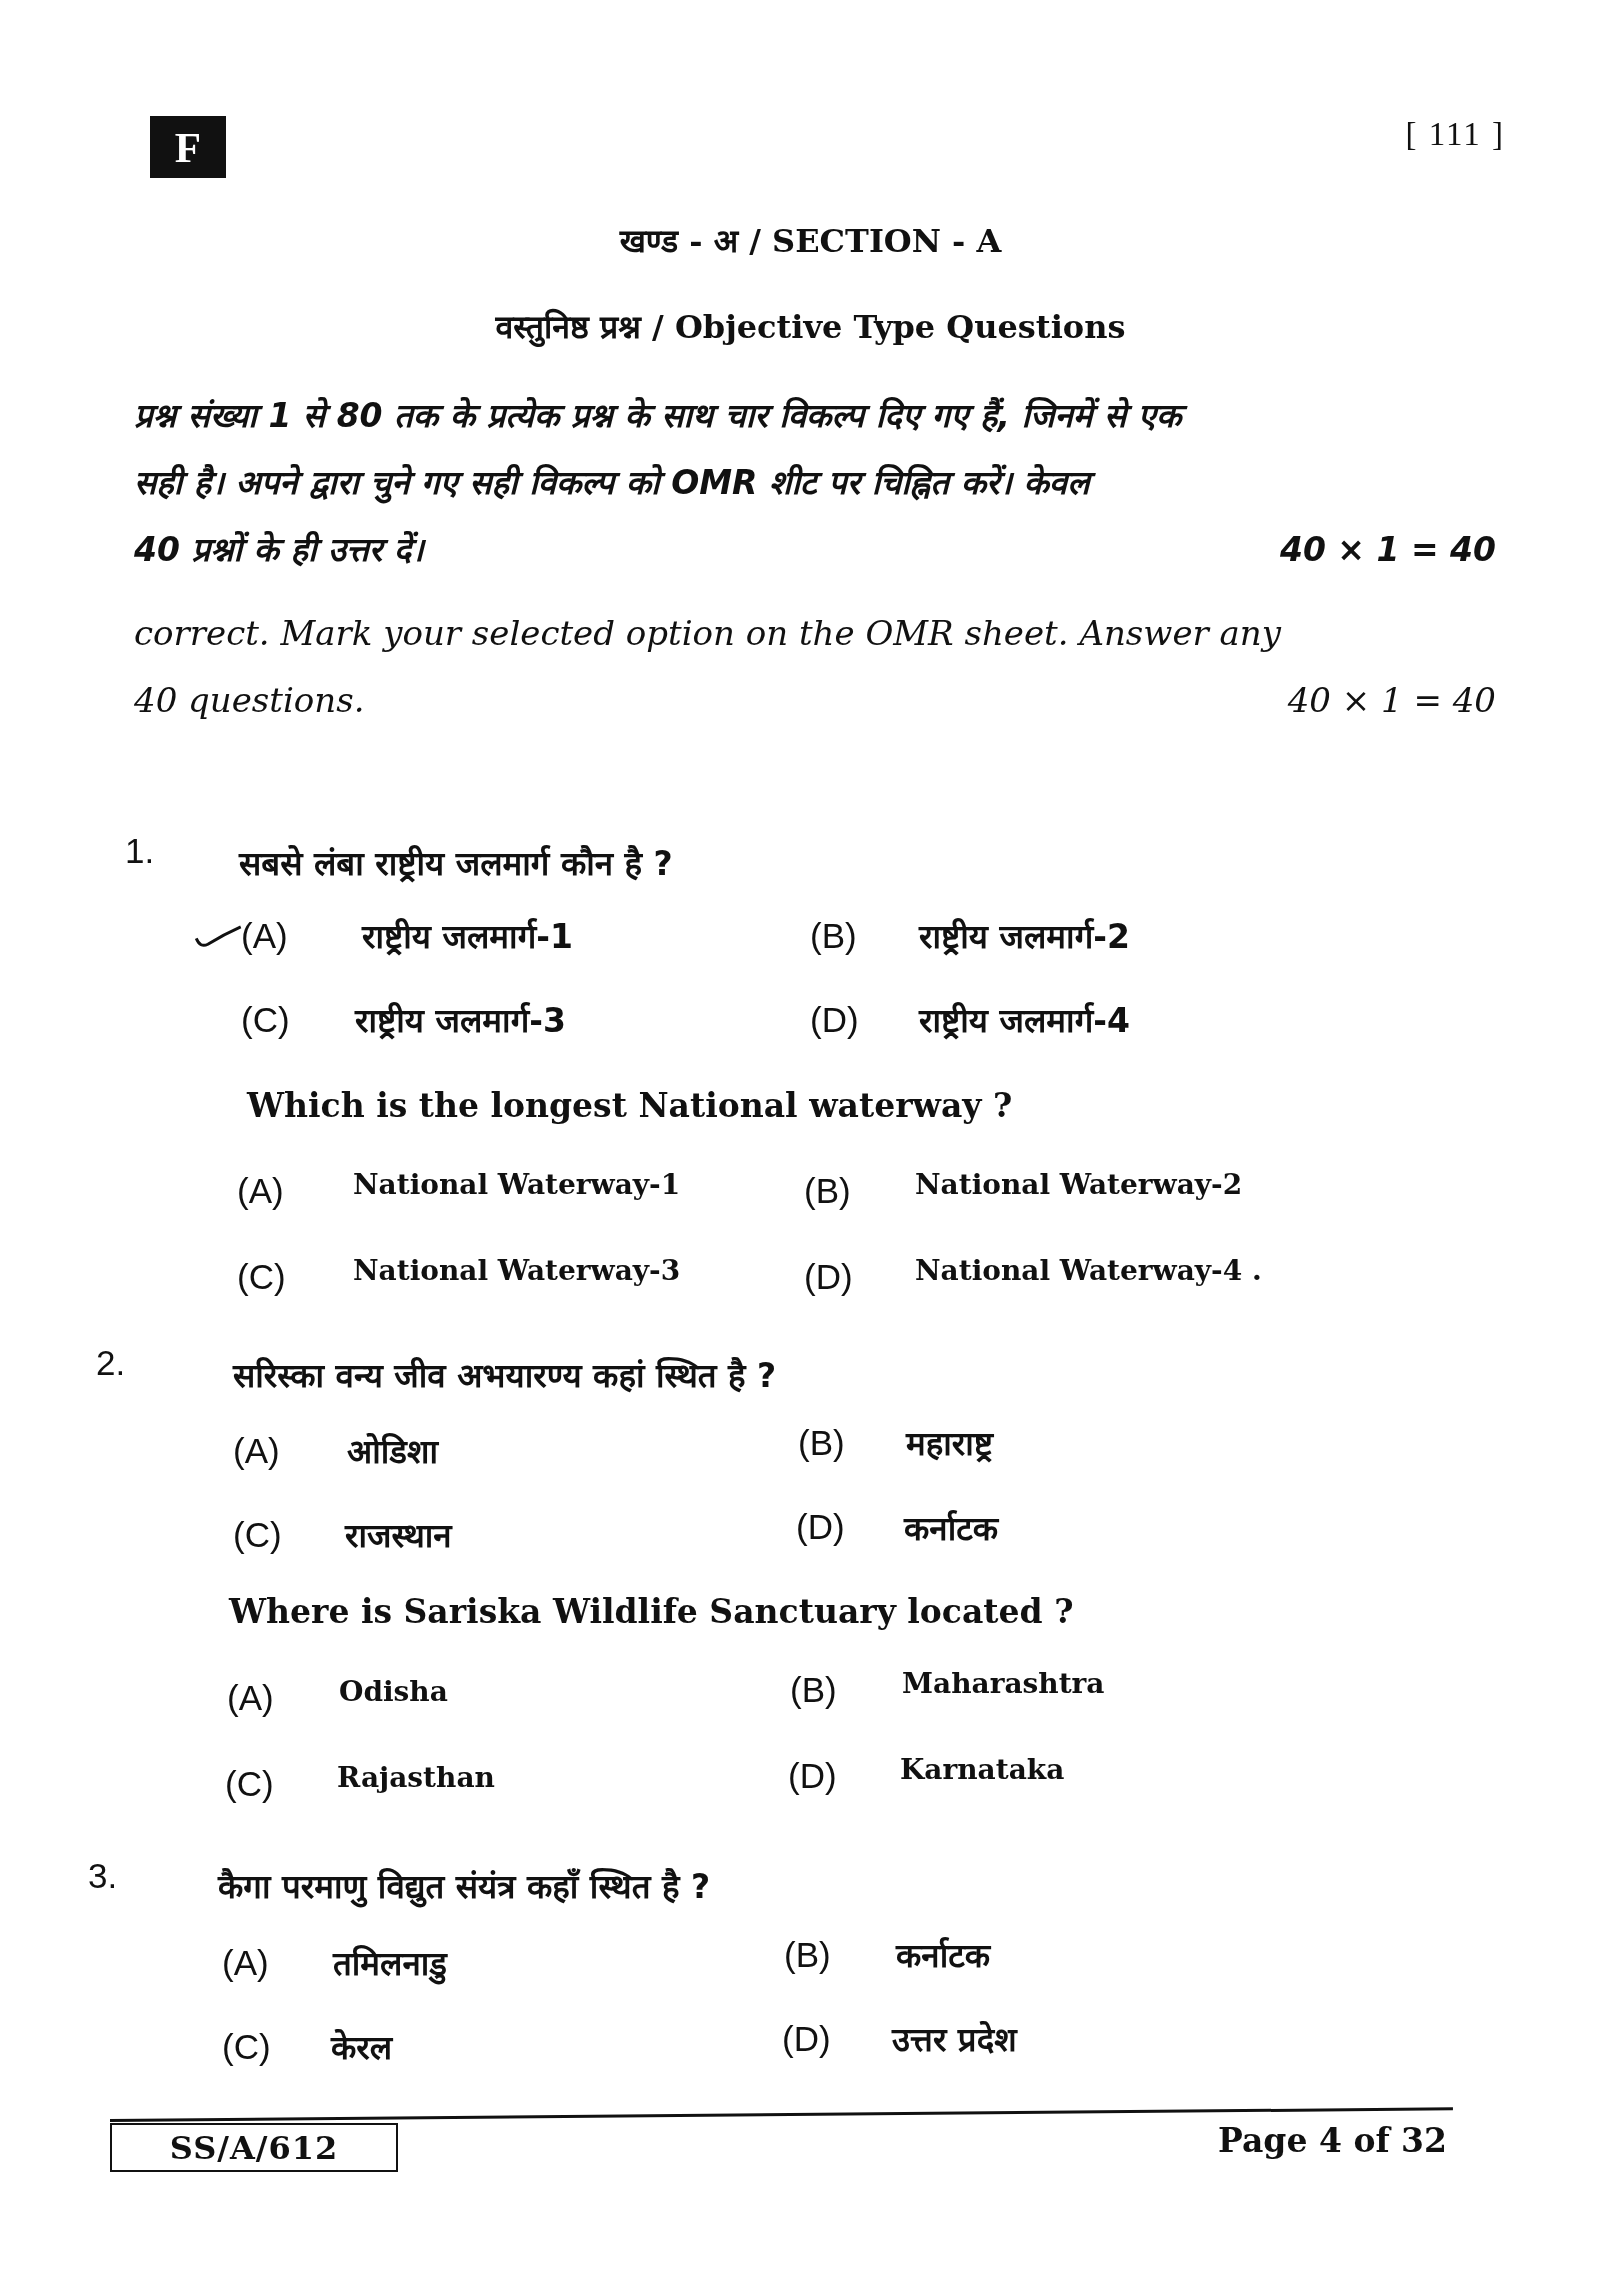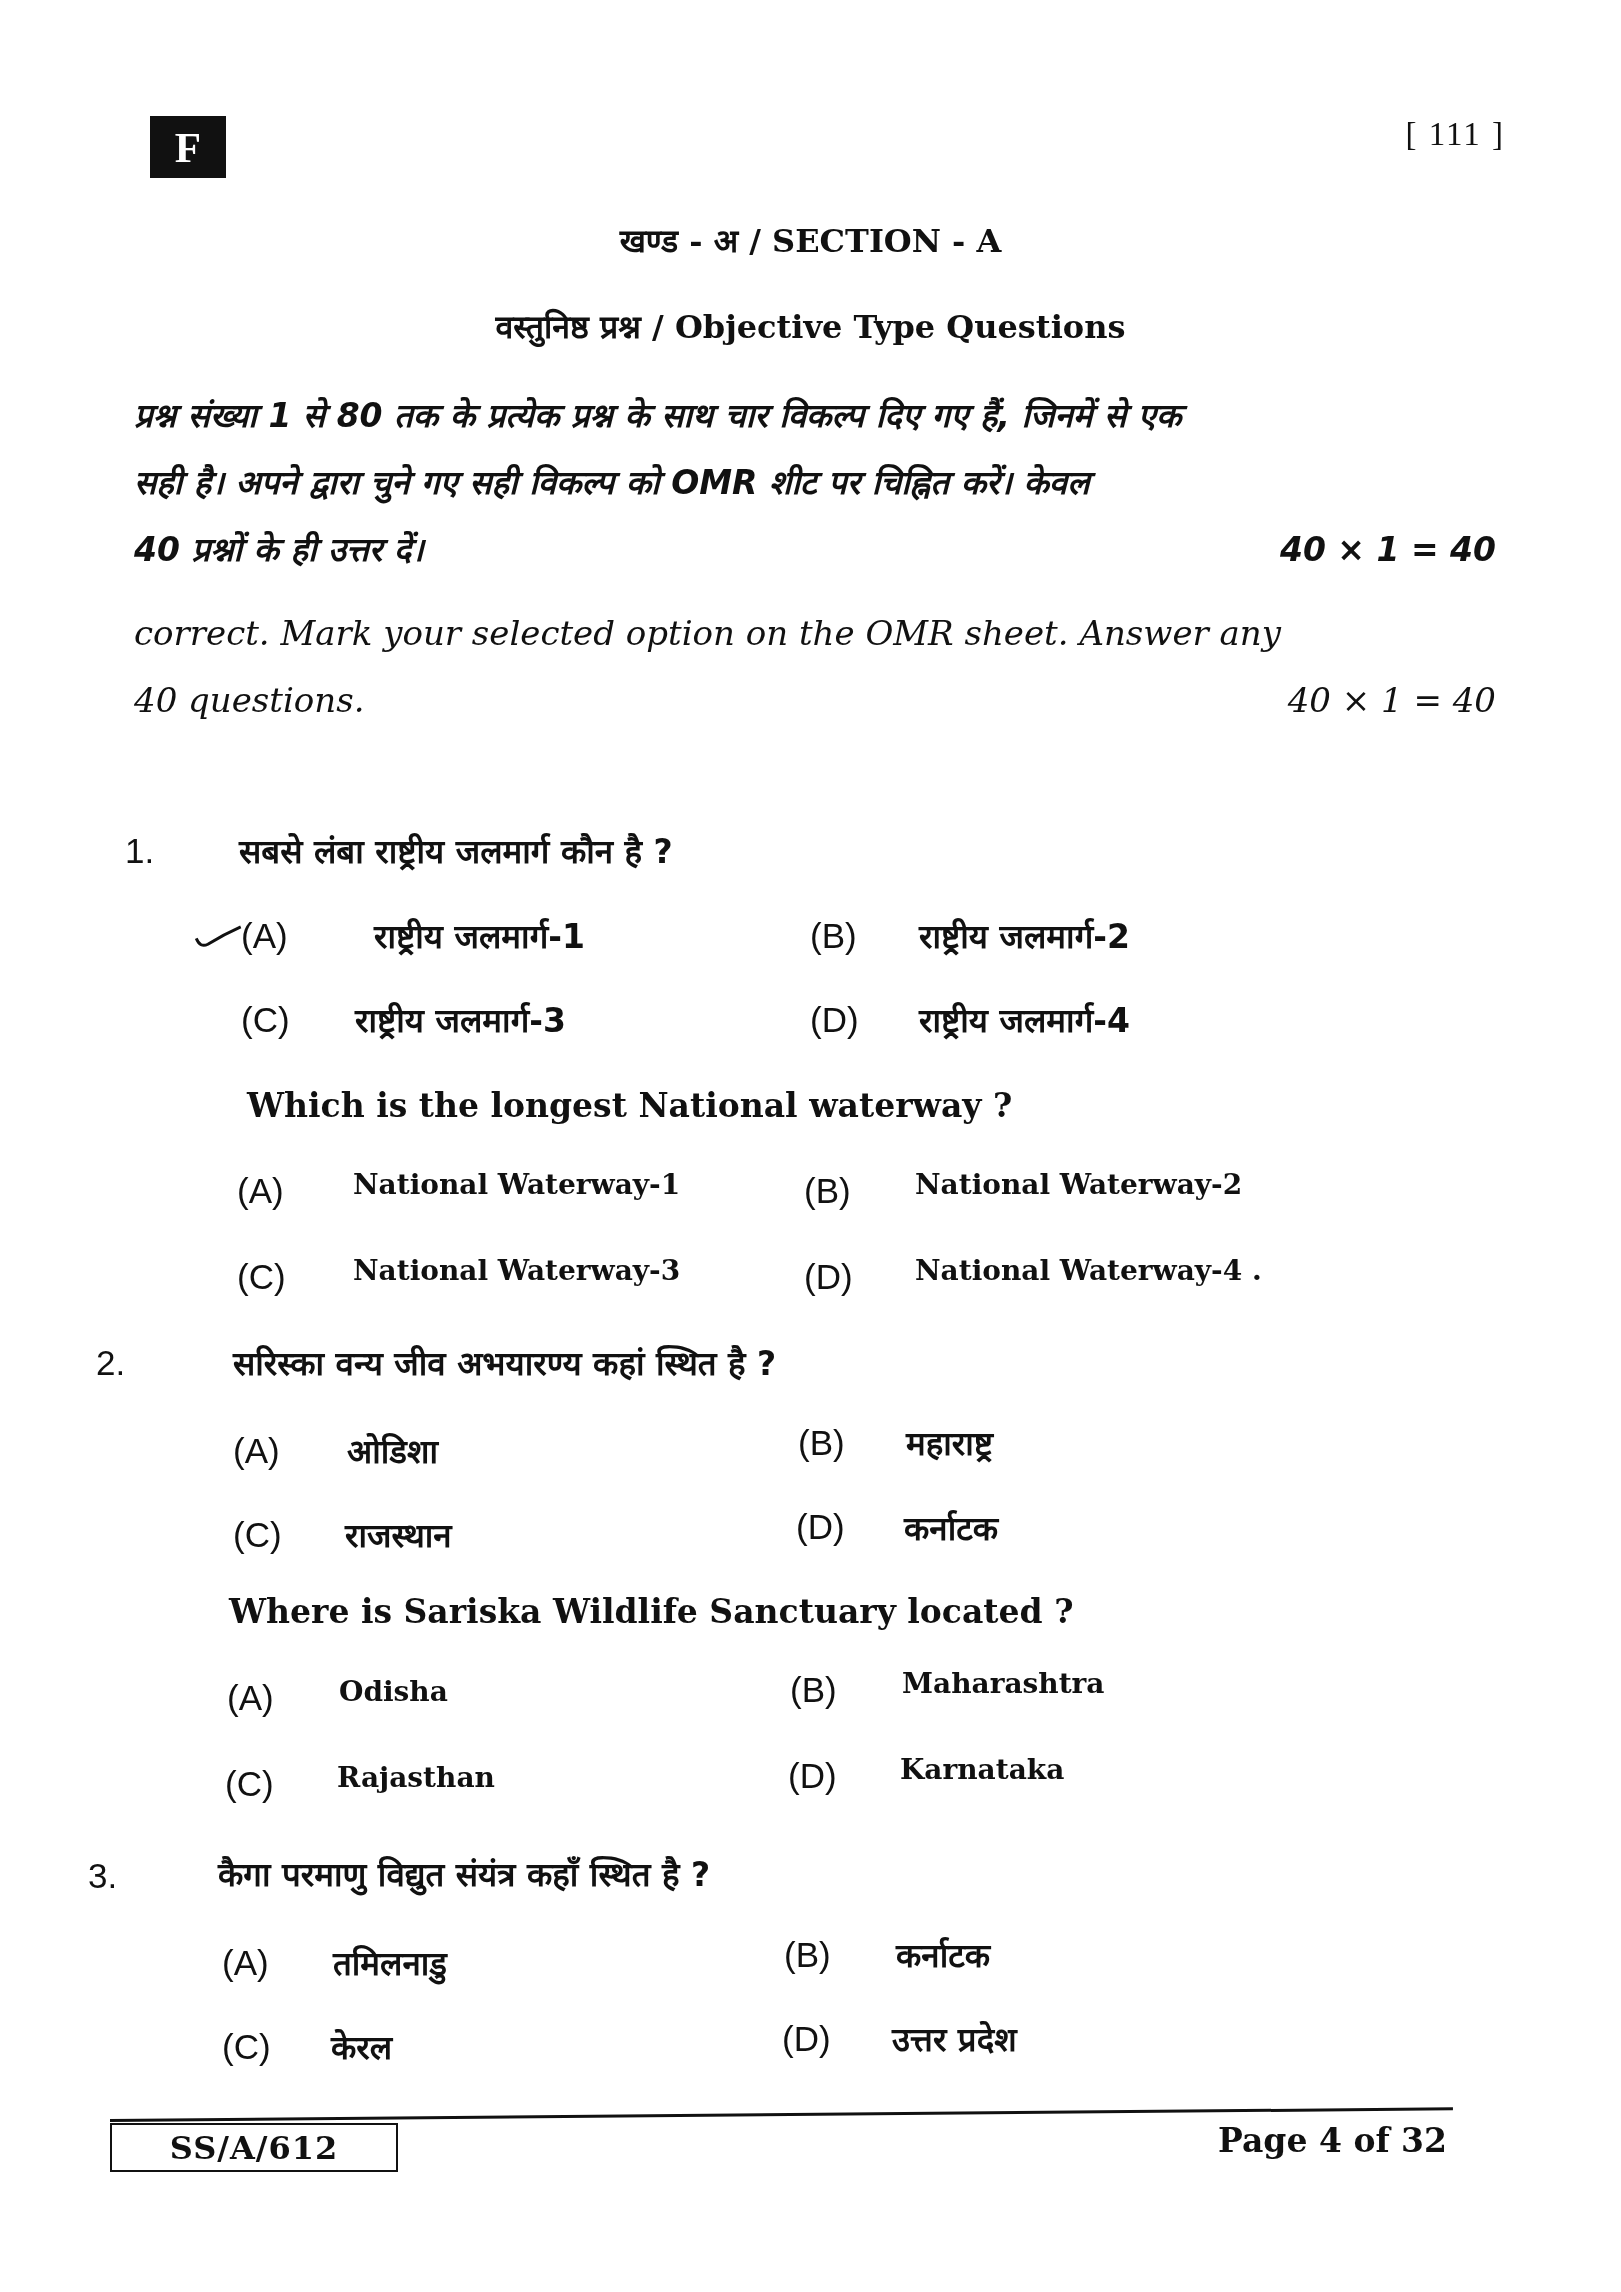--- a/index.html
+++ b/index.html
@@ -33,21 +33,21 @@
   .instr-en {
     left: 134px; width: 1362px; top: 600px;
     font-family: "DejaVu Serif", serif; font-style: italic;
     font-size: 34px; line-height: 67px; text-align: justify;
   }
   .marks { position: absolute; right: 0; }
   .q-num {
     font-family: "Liberation Sans", sans-serif; font-size: 35px;
   }
   .q-text-hi {
-    font-family: "DejaVu Sans", sans-serif; font-weight: bold; font-size: 33px;
+    font-family: "DejaVu Sans", sans-serif; font-weight: bold; font-size: 33px; margin-top: 12px;
   }
   .q-text-en {
     font-family: "DejaVu Serif", serif; font-weight: bold; font-size: 33px;
   }
   .opt-letter {
     font-family: "Liberation Sans", sans-serif; font-size: 35px;
   }
   .opt-hi {
     font-family: "DejaVu Sans", sans-serif; font-weight: bold; font-size: 33px;
   }
@@ -101,21 +101,21 @@
 </div>
 
 <div>
   <span class="abs q-num" style="left:125px; top:831px;">1.</span>
   <span class="abs q-text-hi" style="left:239px; top:828px;">सबसे लंबा राष्ट्रीय जलमार्ग कौन है ?</span>
 
   <svg class="abs tick-mark" style="left:194px; top:921px;" viewBox="0 0 50 30">
     <path d="M2 18 Q6 28 14 24 Q30 14 48 6" stroke="#111" stroke-width="3" fill="none"></path>
   </svg>
   <span class="abs opt-letter" style="left:241px; top:916px;">(A)</span>
-  <span class="abs opt-hi" style="left:374px; top:913px;">राष्ट्रीय जलमार्ग-1</span>
+  <span class="abs opt-hi" style="left:362px; top:913px;">राष्ट्रीय जलमार्ग-1</span>
   <span class="abs opt-letter" style="left:810px; top:916px;">(B)</span>
   <span class="abs opt-hi" style="left:919px; top:913px;">राष्ट्रीय जलमार्ग-2</span>
 
   <span class="abs opt-letter" style="left:241px; top:1000px;">(C)</span>
   <span class="abs opt-hi" style="left:355px; top:997px;">राष्ट्रीय जलमार्ग-3</span>
   <span class="abs opt-letter" style="left:810px; top:1000px;">(D)</span>
   <span class="abs opt-hi" style="left:919px; top:997px;">राष्ट्रीय जलमार्ग-4</span>
 
   <span class="abs q-text-en" style="left:239px; top:1086px;margin-left:8px;">Which is the longest National waterway ?</span>
 

